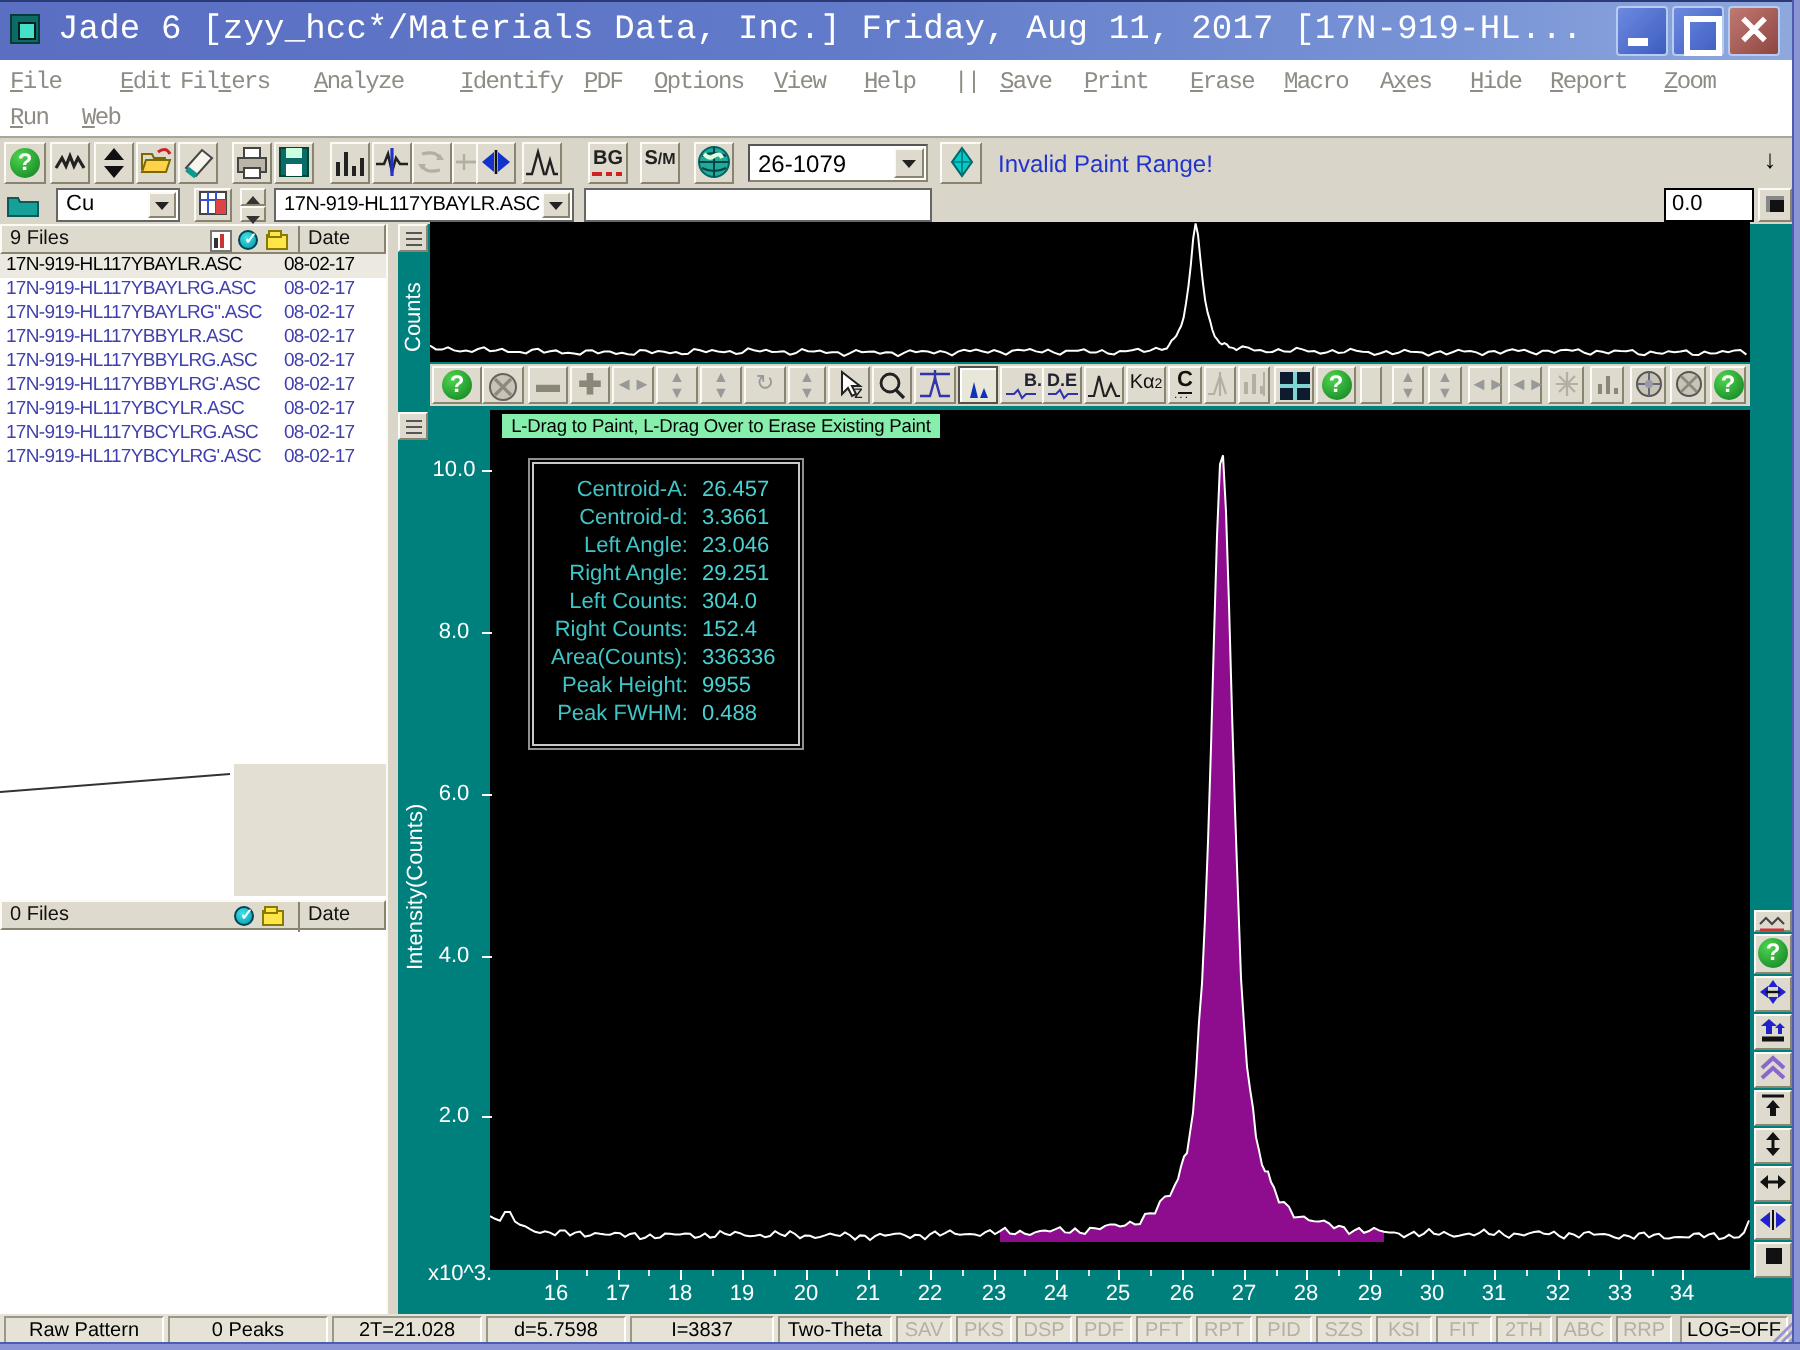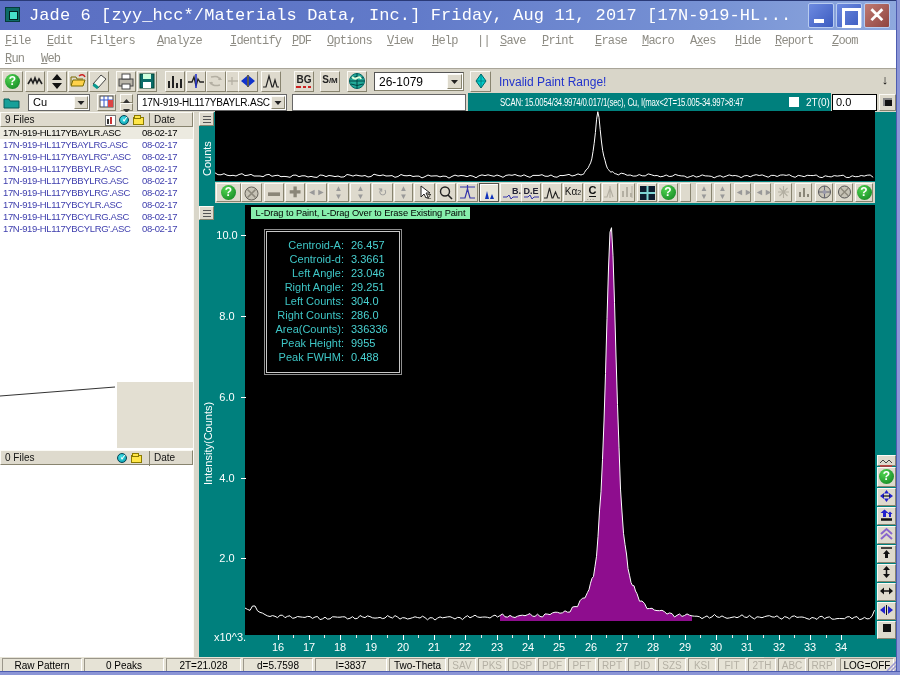--- a/index.html
+++ b/index.html
@@ -96,21 +96,21 @@
 <div class="abs" id="chart-bg"></div>
 <div class="abs" id="splitter"></div>
 <div class="abs" id="titlebar"></div>
 <div class="abs" id="title-ico"></div>
 <div class="abs" id="title-txt">Jade 6 [zyy_hcc*/Materials Data, Inc.] Friday, Aug 11, 2017 [17N-919-HL...</div>
 <div class="abs tbtn" id="btn-min"></div>
 <div class="abs tbtn" id="btn-max"></div>
 <div class="abs tbtn" id="btn-close"></div>
 <div class="abs" id="menubar">
 <span class="mi" style="left:5px"><u>F</u>ile</span>
-<span class="mi" style="left:47px"><u>E</u>dit</span>
+<span class="mi" style="left:60px"><u>E</u>dit</span>
 <span class="mi" style="left:90px">Fil<u>t</u>ers</span>
 <span class="mi" style="left:157px"><u>A</u>nalyze</span>
 <span class="mi" style="left:230px"><u>I</u>dentify</span>
 <span class="mi" style="left:292px"><u>P</u>DF</span>
 <span class="mi" style="left:327px"><u>O</u>ptions</span>
 <span class="mi" style="left:387px"><u>V</u>iew</span>
 <span class="mi" style="left:432px"><u>H</u>elp</span>
 <span class="mi" style="left:477px">||</span>
 <span class="mi" style="left:500px"><u>S</u>ave</span>
 <span class="mi" style="left:542px"><u>P</u>rint</span>
@@ -206,25 +206,20 @@
 <div class="tb" style="left:120px;top:1px;width:13px;height:9px;"><svg width="11" height="7">
         <path d="M5.5 1 L9 5 L2 5 Z" fill="#333"></path>
       </svg></div>
 <div class="tb" style="left:120px;top:10px;width:13px;height:8px;"><svg width="11" height="6">
         <path d="M5.5 5 L9 1 L2 1 Z" fill="#333"></path>
       </svg></div>
 <div style="position:absolute;left:137px;top:1px;width:150px;height:17px;background:#fff;border:1px solid #666;font:10px 'Liberation Sans';letter-spacing:-0.2px;color:#000;padding:2px 0 0 4px;white-space:nowrap">17N-919-HL117YBAYLR.ASC<div style="position:absolute;right:1px;top:1px;width:14px;height:13px;background:#dedacd;border:1px solid #88846f;border-top-color:#fbfaf5;border-left-color:#fbfaf5"><svg width="12" height="11">
           <path d="M2.5 4 L9.5 4 L6 8 Z" fill="#222"></path>
         </svg></div></div>
 <div style="position:absolute;left:292px;top:1px;width:174px;height:17px;background:#fff;border:1px solid #666"></div>
-<div style="position:absolute;left:468px;top:0px;width:363px;height:19px;background:#00807d;color:#fff;font:10px 'Liberation Sans';letter-spacing:-0.25px;padding-top:4px">
-      <span style="position:absolute;left:32px;white-space:nowrap;display:inline-block;transform:scaleX(0.78);transform-origin:0 0">SCAN: 15.0054/34.9974/0.017/1(sec), Cu, I(max&lt;2T=15.005-34.997&gt;8:47</span>
-      <span style="position:absolute;left:321px;top:4px;width:10px;height:10px;background:#fff"></span>
-      <span style="position:absolute;left:338px;letter-spacing:0">2T(0)</span>
-    </div>
 <div style="position:absolute;left:832px;top:1px;width:45px;height:17px;background:#fff;border:1px solid #000;font:11px 'Liberation Sans';color:#000;padding:1px 0 0 3px">0.0</div>
 <div class="tb" style="left:879px;top:1px;width:17px;height:17px;">
       <div style="width:9px;height:8px;background:#111;margin:3px auto 0;box-shadow:inset 2px 2px 0 #888"></div>
     </div>
 </div>
 <div class="abs" id="leftpanel">
 <div class="phead" style="top:0px">
       <span style="position:absolute;left:4px;top:1px">9 Files</span>
       <span class="fico icochart" style="left:104px"></span>
       <span class="fico icocheck" style="left:118px"></span>
@@ -408,21 +403,21 @@
 <div class="xlab" style="left:841px">34</div>
 <div class="xtick" style="left:841px"></div>
 <div class="abs teallbl" style="left:214px;top:631px">x10^3.</div>
 <div class="abs" id="tooltip">L-Drag to Paint, L-Drag Over to Erase Existing Paint</div>
 <div class="abs" id="infobox">
     <div class="irow" style="top:9px"><b>Centroid-A:</b><i>26.457</i></div>
     <div class="irow" style="top:23px"><b>Centroid-d:</b><i>3.3661</i></div>
     <div class="irow" style="top:37px"><b>Left Angle:</b><i>23.046</i></div>
     <div class="irow" style="top:51px"><b>Right Angle:</b><i>29.251</i></div>
     <div class="irow" style="top:65px"><b>Left Counts:</b><i>304.0</i></div>
-    <div class="irow" style="top:79px"><b>Right Counts:</b><i>286.0</i></div>
+    <div class="irow" style="top:79px"><b>Right Counts:</b><i>152.4</i></div>
     <div class="irow" style="top:93px"><b>Area(Counts):</b><i>336336</i></div>
     <div class="irow" style="top:107px"><b>Peak Height:</b><i>9955</i></div>
     <div class="irow" style="top:121px"><b>Peak FWHM:</b><i>0.488</i></div>
   </div>
 <div class="rbtn" style="top:455px;height:11px"><svg width="15" height="9">
       <path d="M1 4 L4 1 L7 4 L10 1 L13 4" fill="none" stroke="#444" stroke-width="1"></path>
       <path d="M1 7 L13 7" stroke="#c33" stroke-width="1.5"></path>
     </svg></div>
 <div class="rbtn" style="top:467px;height:20px"><span class="qmark" style="margin-top:1px">?</span></div>
 <div class="rbtn" style="top:488px;height:18px"><svg width="15" height="14">

